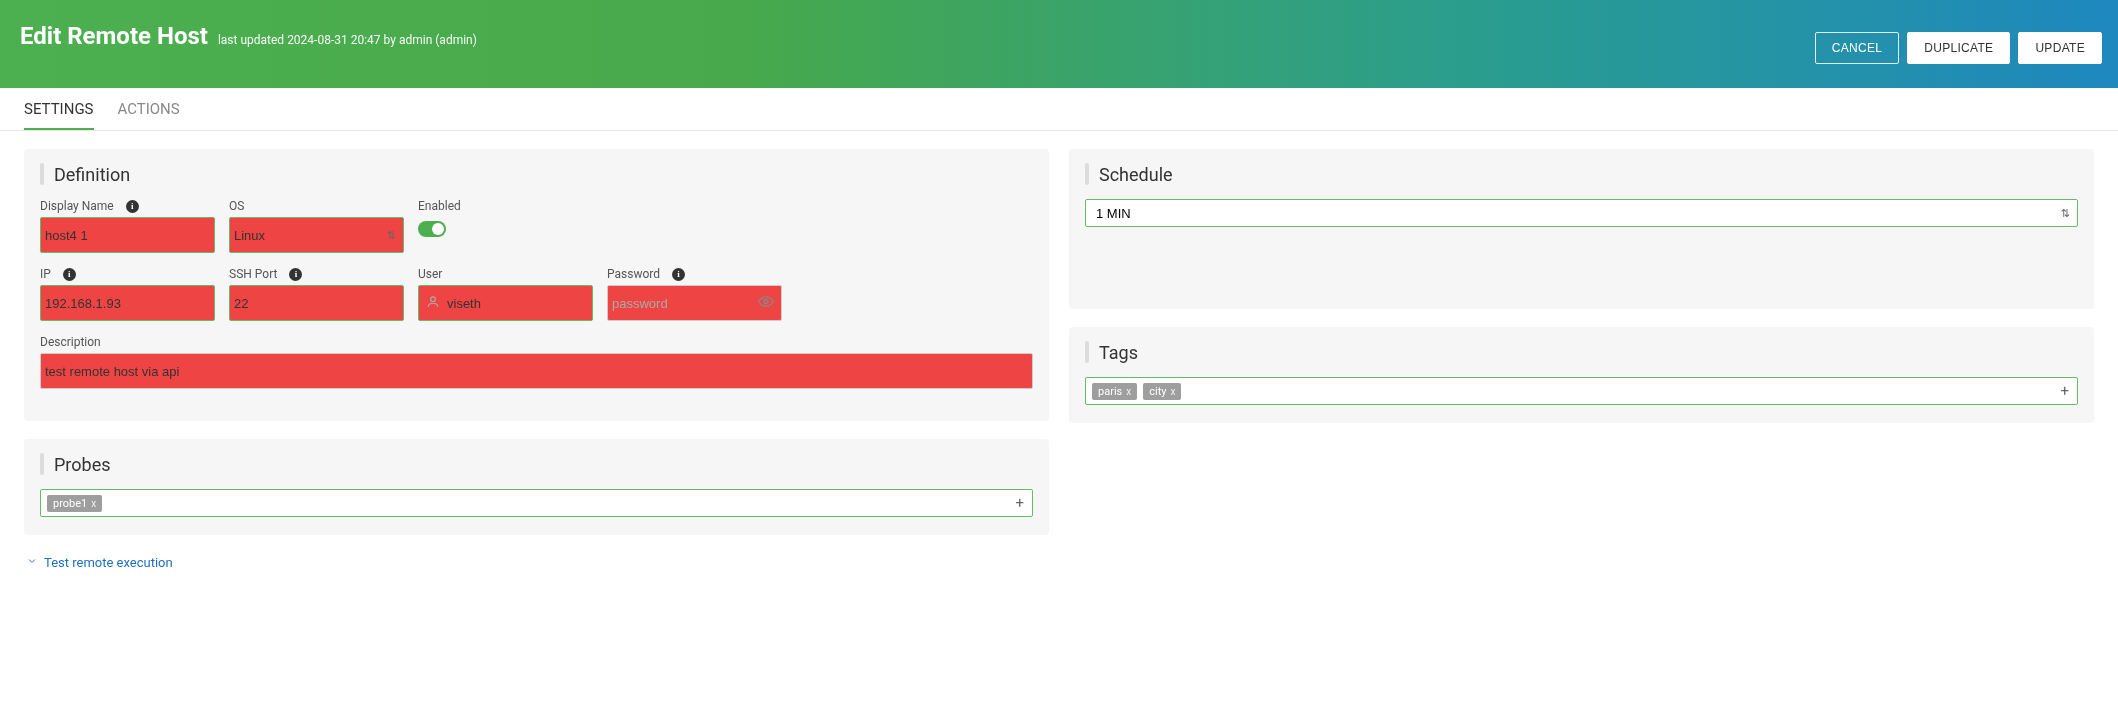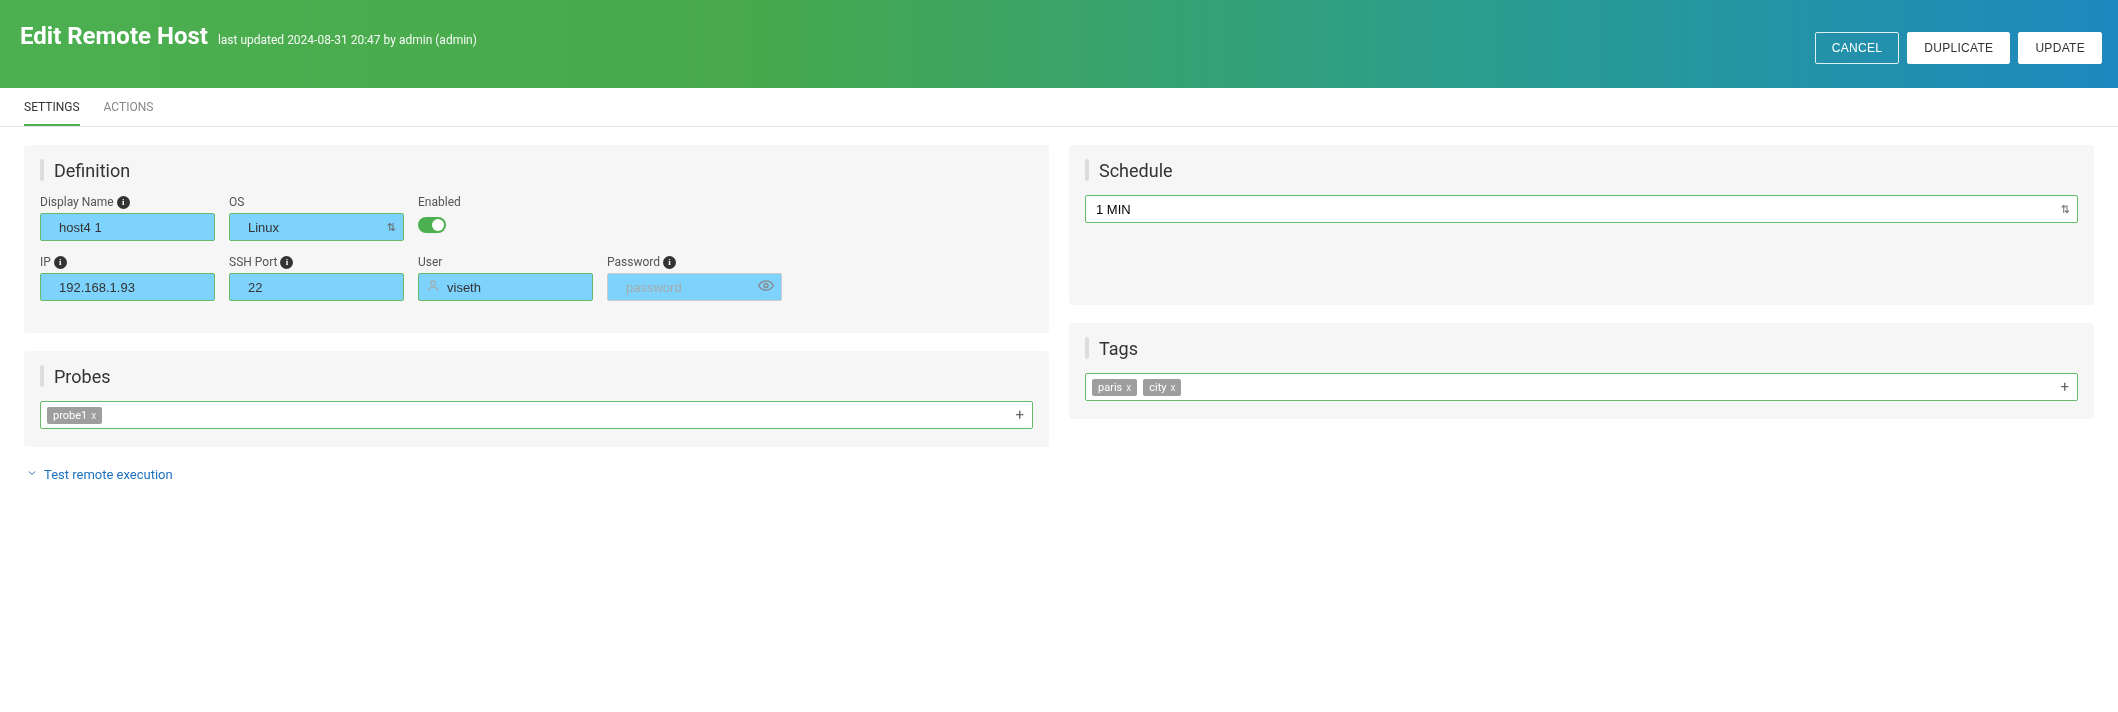--- a/index.html
+++ b/index.html
@@ -59,21 +59,21 @@
     border: 1px solid #fff;
   }
   
   .tabs {
     display: flex;
     gap: 24px;
     padding: 12px 24px 0 24px;
     border-bottom: 1px solid #e5e5e5;
   }
   .tab {
-    font-size: 12px;
+    font-size: 15px;
     text-transform: uppercase;
     color: #888;
     padding-bottom: 10px;
     cursor: pointer;
     border-bottom: 2px solid transparent;
   }
   .tab.active {
     color: #333;
     border-bottom: 2px solid #4CAF50;
   }
@@ -119,42 +119,42 @@
     flex-direction: column;
     gap: 4px;
   }
   .w-sm { width: 175px; }
   .w-full { flex: 1; width: 100%; }
   .form-label {
     font-size: 12px;
     color: #555;
     display: inline-flex;
     align-items: center;
-    gap: 3px;
+    gap: 12px;
   }
   .info-badge {
     display: inline-flex;
     align-items: center;
     justify-content: center;
     width: 13px;
     height: 13px;
     border-radius: 50%;
     background: #333;
     color: #fff;
     font-size: 9px;
     font-weight: bold;
     font-family: serif;
   }
   .text-input, .select-input {
-    height: 28px;
+    height: 36px;
     border: 1px solid #ccc;
     border-radius: 2px;
-    padding: 0 18px;
+    padding: 0 4px;
     font-size: 13px;
-    background: #7dd3fc;
+    background: #ef4444;
     color: #333;
     outline: none;
   }
   .text-input.green, .select-input.green, .tagbox.green { border-color: #66bb6a; }
   .text-input::placeholder { color: #aaa; }
   .select-input {
     appearance: none;
     padding-right: 22px;
     background-image: none;
     position: relative;
@@ -364,20 +364,26 @@
             <span class="trailing">
               <svg width="16" height="16" viewBox="0 0 24 24" fill="none" stroke="currentColor" stroke-width="2">
                   <path d="M1 12s4-7 11-7 11 7 11 7-4 7-11 7S1 12 1 12z"></path>
                   <circle cx="12" cy="12" r="3"></circle>
                 </svg>
             </span>
           </div>
         </div>
       </div>
 
+      <div class="form-row">
+        <div class="form-group w-full">
+          <label class="form-label">Description</label>
+          <input class="text-input" type="text" value="test remote host via api" style="">
+        </div>
+      </div>
     </div>
 
     
     <div class="panel">
       <div class="panel-header">
         <div class="panel-bar"></div>
         <div class="panel-title">Probes</div>
       </div>
       <div class="tagbox green">
         <span class="tag">

